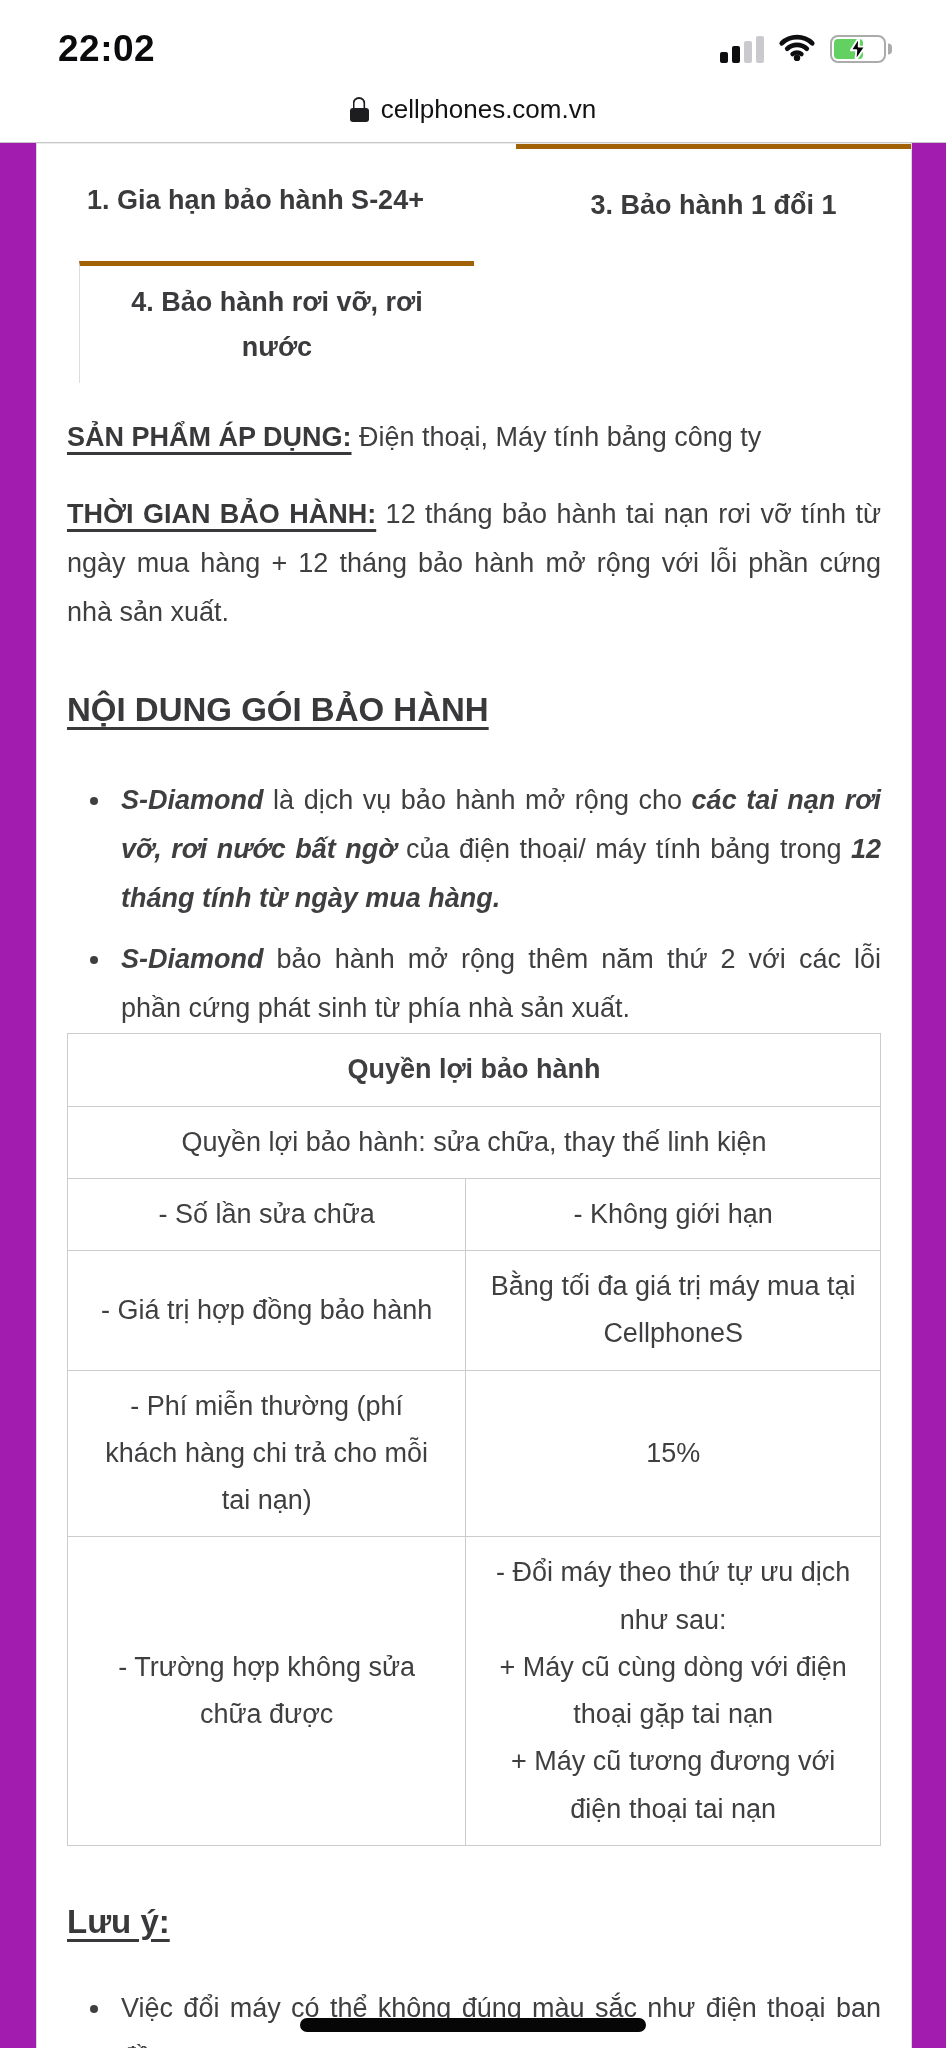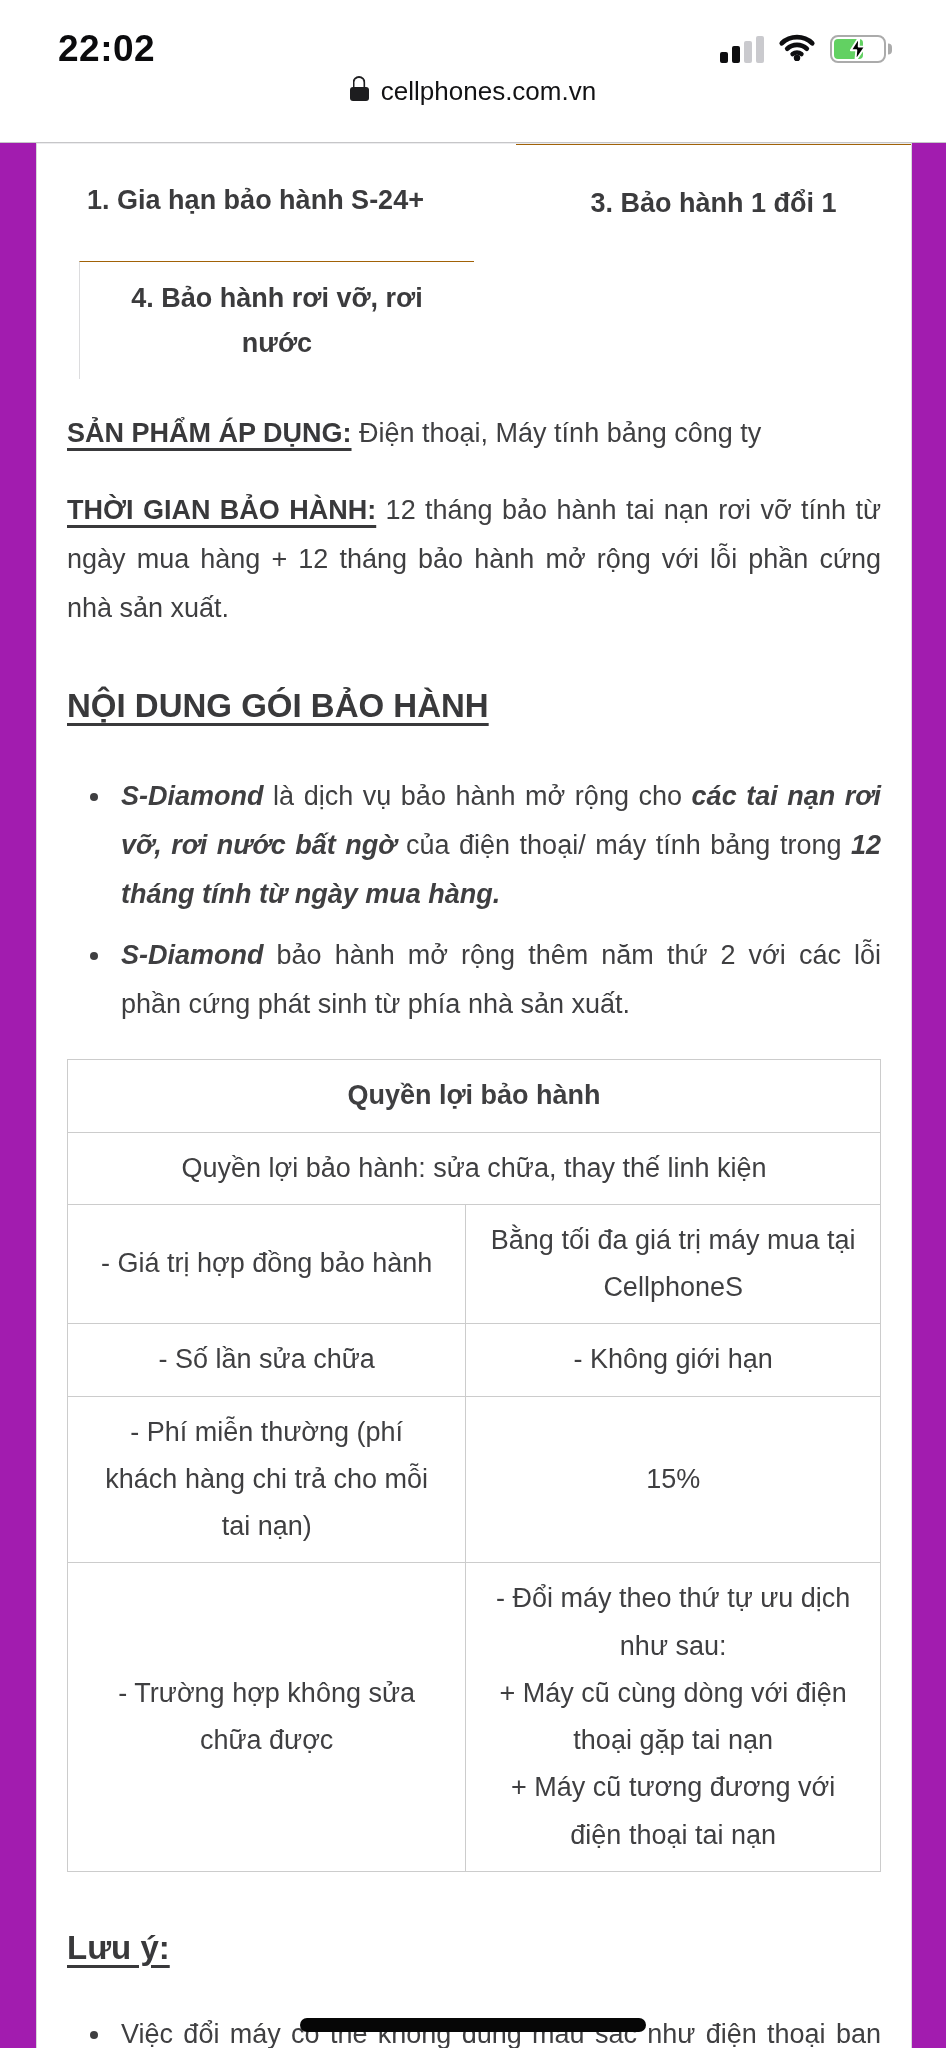--- a/index.html
+++ b/index.html
@@ -22,21 +22,21 @@
   .signal i:nth-child(1){ height:11px; }
   .signal i:nth-child(2){ height:17px; }
   .signal i:nth-child(3){ height:22px; background:#cacace; }
   .signal i:nth-child(4){ height:27px; background:#cacace; }
   .battery{ position:relative; width:56px; height:28px; border:2.5px solid #ababab; border-radius:8px; margin-right:8px; }
   .battery .fill{ position:absolute; left:2px; top:2px; bottom:2px; width:56%; background:var(--green); border-radius:4px; }
   .battery .nub{ position:absolute; right:-8px; top:50%; transform:translateY(-50%); width:4px; height:11px; background:#ababab; border-radius:0 4px 4px 0; }
   .battery svg{ position:absolute; left:50%; top:50%; transform:translate(-50%,-50%); }
   
   .url-bar{
-    height:67px; display:flex; justify-content:center; gap:12px;
+    height:67px; display:flex; align-items:center; justify-content:center; gap:12px;
     background:#fff; border-bottom:1px solid #c6c6c8;
   }
   .lock{ position:relative; width:19px; height:25px; }
   .lock .shackle{ position:absolute; top:0; left:50%; transform:translateX(-50%); width:13px; height:13px; border:2.5px solid #1d1d1f; border-bottom:none; border-radius:7px 7px 0 0; }
   .lock .body{ position:absolute; bottom:0; left:0; width:19px; height:14px; background:#1d1d1f; border-radius:3px; }
   .domain{ font-size:26px; color:#121214; }
   
   .page{ position:absolute; top:143px; bottom:0; left:0; right:0; background:#a21caf; }
   .card{
     background:#fff; min-height:100%;
@@ -45,37 +45,37 @@
   }
   
   .tabs{ display:grid; grid-template-columns:1fr 1fr; border-top:1px solid #ececee; }
   .tab{
     display:flex; align-items:center; justify-content:center; text-align:center;
     min-height:112px; padding:14px 26px; cursor:pointer;
     font-weight:700; font-size:27px; line-height:1.65; color:#3b3b3d;
     border-bottom:5px solid transparent;
   }
   .tab.col2{ border-left:1px solid #dcdcde; }
-  .tab.row2{ border-top:1px solid #a16207; border-bottom:none; min-height:117px;margin-left:42px; }
+  .tab.row2{ border-top:5px solid #a16207; border-bottom:none; min-height:117px;margin-left:42px; }
   .tab.active{ color:var(--red); border-bottom:5px solid var(--red); }
   
   .content{ padding:2px 30px 120px; font-size:27px; line-height:1.82; }
   .lead{ margin-top:28px; }
   .lead.justify{ text-align:justify; }
   .h-underline{
     font-weight:700; color:#39393b;
     text-decoration:underline; text-decoration-thickness:2.5px; text-underline-offset:6px;
   }
   .section-heading{ margin-top:42px; font-size:33px; }
   .bullets{ margin-top:36px; padding-left:46px; }
   .bullets li{ padding-left:8px; text-align:justify; margin-bottom:12px; }
   .bullets li:last-child{ margin-bottom:0; }
   .bi{ font-weight:700; font-style:italic; }
   
-  table.benefits{ width:100%; margin-top:30px; border-collapse:collapse; }
+  table.benefits{ width:100%; border-collapse:collapse; }
   table.benefits td{
     border:1px solid var(--border); text-align:center; vertical-align:middle;
     font-size:27px; line-height:1.75; color:var(--ink); padding:12px 24px;
   }
   td.tbl-header{ font-weight:700; padding-top:50px; padding-bottom:18px; }
   td.pre{ white-space:pre-line; }
   td.left-col{ width:49%; }
   .note-heading{ margin-top:46px; }
   .note-list{ margin-top:32px; }
   
@@ -146,26 +146,26 @@
 
       <table class="benefits">
         <tbody>
           <tr>
             <td class="tbl-header" colspan="2">Quyền lợi bảo hành</td>
           </tr>
           <tr>
             <td colspan="2">Quyền lợi bảo hành: sửa chữa, thay thế linh kiện</td>
           </tr>
           <tr>
+            <td class="left-col">- Số lần sửa chữa</td>
+            <td>- Không giới hạn</td>
+          </tr>
+          <tr>
             <td class="left-col">- Giá trị hợp đồng bảo hành</td>
             <td>Bằng tối đa giá trị máy mua tại CellphoneS</td>
-          </tr>
-          <tr>
-            <td class="left-col">- Số lần sửa chữa</td>
-            <td>- Không giới hạn</td>
           </tr>
           <tr>
             <td class="left-col">- Phí miễn thường (phí khách hàng chi trả cho mỗi tai nạn)</td>
             <td>15%</td>
           </tr>
           <tr>
             <td class="left-col">- Trường hợp không sửa chữa được</td>
             <td class="pre">- Đổi máy theo thứ tự ưu dịch như sau:
 + Máy cũ cùng dòng với điện thoại gặp tai nạn
 + Máy cũ tương đương với điện thoại tai nạn</td>

